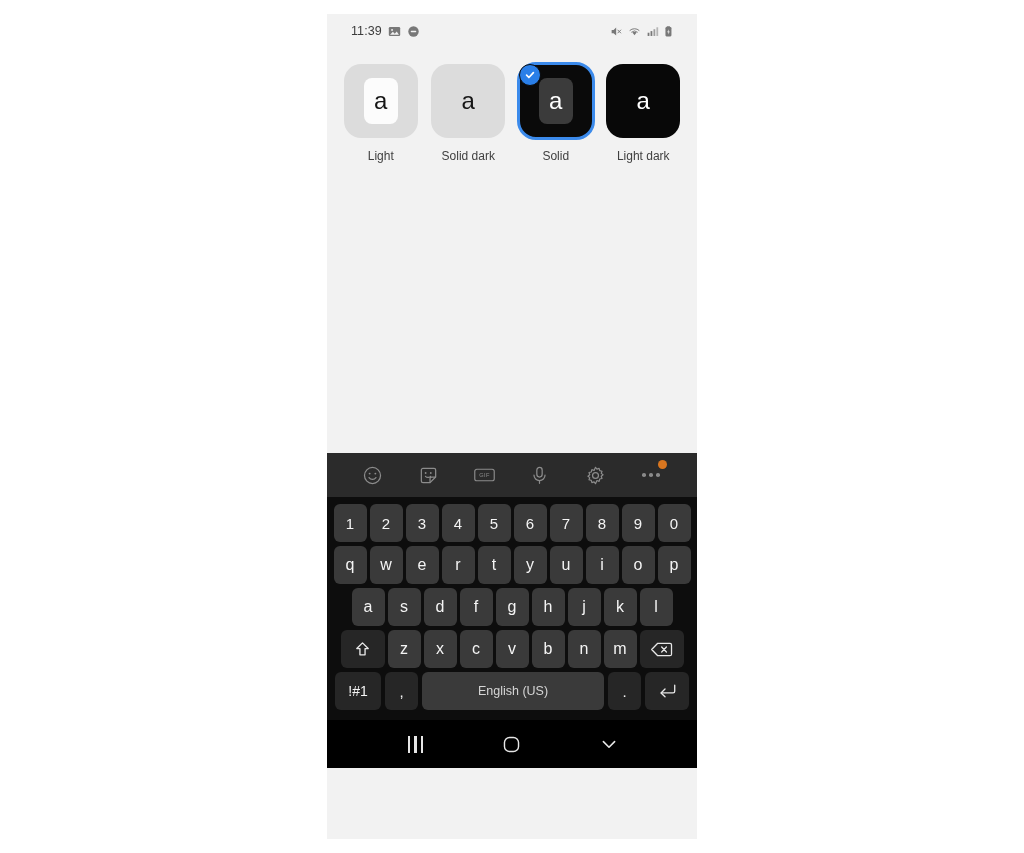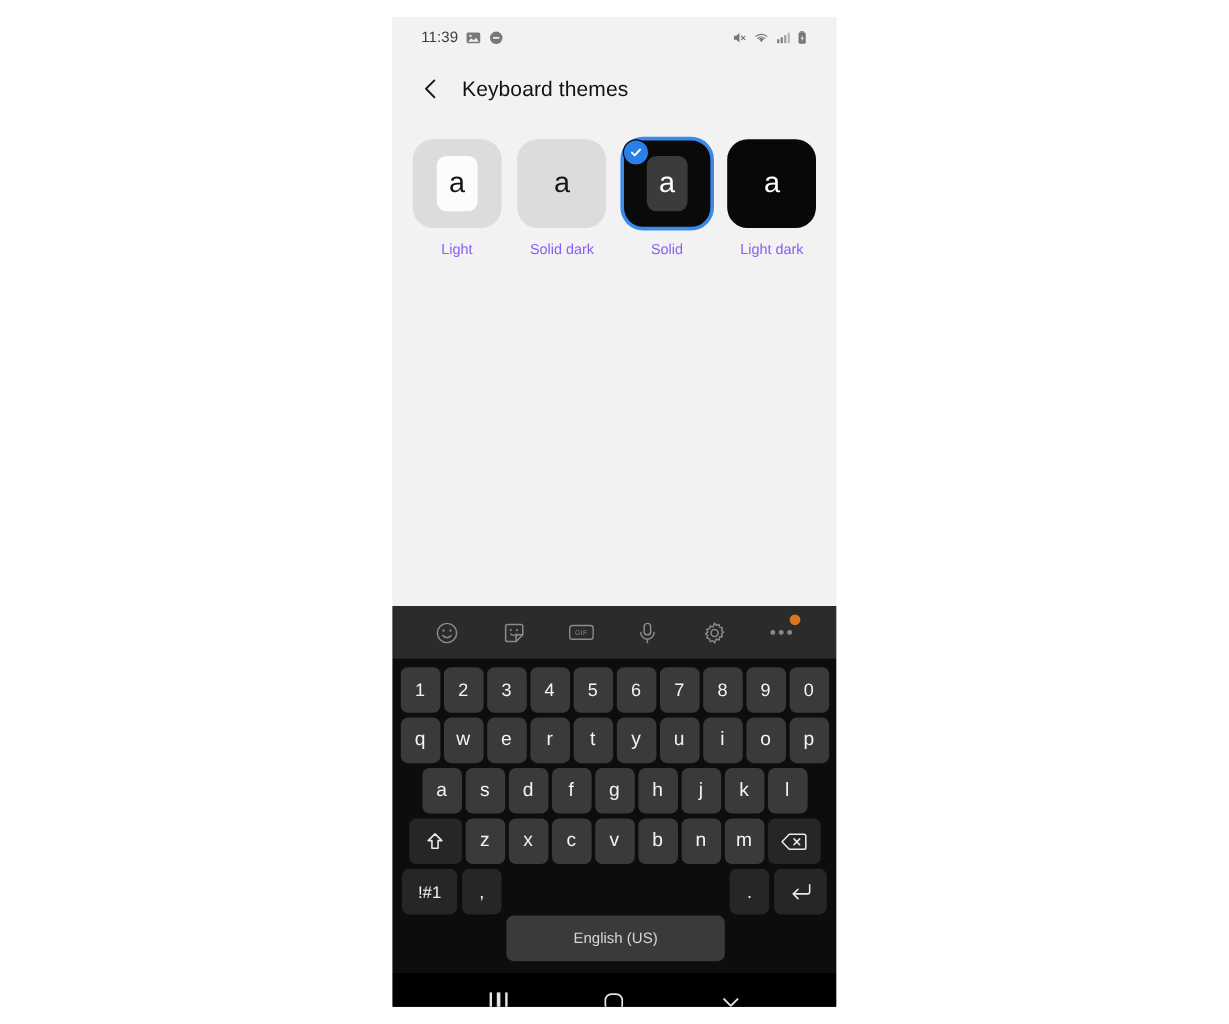--- a/index.html
+++ b/index.html
@@ -70,21 +70,21 @@
   .keycap-dark { background:#3b3b3b; }
   .glyph-a { font-size:24px; line-height:1; font-weight:400; }
   .glyph-dark { color:#161616; }
   .glyph-white { color:#ffffff; }
   .check-badge {
     position:absolute; left:-1px; top:-1px;
     width:22px; height:22px; border-radius:50%;
     background:#2a7fe8; display:flex; align-items:center; justify-content:center;
     border:1.5px solid #0a0a0a;
   }
-  .theme-label { margin-top:9px; font-size:12px; color:#8b5cf6; white-space:nowrap; }
+  .theme-label { margin-top:9px; font-size:12px; color:#404040; white-space:nowrap; }
 
   
   .content-filler { background:#f2f2f2; }
 
   
   #keyboard { background:#0d0d0d; width:100%; }
   .kb-toolbar {
     height:44px; background:#2b2b2b;
     display:flex; align-items:center; justify-content:space-around;
     padding:0 18px;
@@ -106,21 +106,21 @@
     font-size:16px; cursor:pointer; user-select:none;
   }
   .key-num { width:33px; font-size:15px; }
   .key-ltr { width:33px; }
   .row-home { padding:0 18px; }
   .key-fn { background:#262626; }
   .key-shift { width:44px; }
   .key-bksp { width:44px; }
   .key-sym { width:46px; font-size:14px; }
   .key-comma { width:33px; font-size:15px; }
-  .key-space { flex:1; background:#3a3a3a; font-size:12.5px; color:#d6d6d6;margin-top:39px; }
+  .key-space { flex:1; background:#3a3a3a; font-size:12.5px; color:#d6d6d6; }
   .key-period { width:33px; font-size:15px; }
   .key-enter { width:44px; }
   .row-bottom { gap:4px; padding:0 4px; }
 
   
   .navbar {
     height:48px; background:#000000;
     display:flex; align-items:center; justify-content:space-around;
     padding:0 40px;
   }
@@ -164,28 +164,20 @@
           <rect x="12.8" y="2.8" width="2.2" height="10.7" fill="#9e9e9e"></rect>
         </svg>
         <svg class="sicon" width="11" height="13" viewBox="0 0 12 16">
           <rect x="2.4" y="1.4" width="4.4" height="1.5" rx=".6" fill="#4a4a4a"></rect>
           <rect x="1" y="2.6" width="7.4" height="11.4" rx="1.4" fill="#4a4a4a"></rect>
           <path d="M5 5.2L3.2 9h1.5l-.5 2.8L6.4 8H4.9z" fill="#f2f2f2"></path>
         </svg>
       </div>
     </div>
 
-    <div class="titlebar">
-      <div class="back-btn">
-        <svg width="16" height="18" viewBox="0 0 16 18">
-          <path d="M11 2L4 9l7 7" stroke="#1b1b1b" stroke-width="1.6" fill="none" stroke-linecap="round" stroke-linejoin="round"></path>
-        </svg>
-      </div>
-      <div class="page-title">Keyboard themes</div>
-    </div>
 
     <div class="theme-area">
       <div class="theme-row">
 
         <div class="theme-cell">
           <div class="tile-wrap">
             <div class="tile tile-light">
               <div class="keycap keycap-light">
                 <span class="glyph-a glyph-dark">a</span>
               </div>

